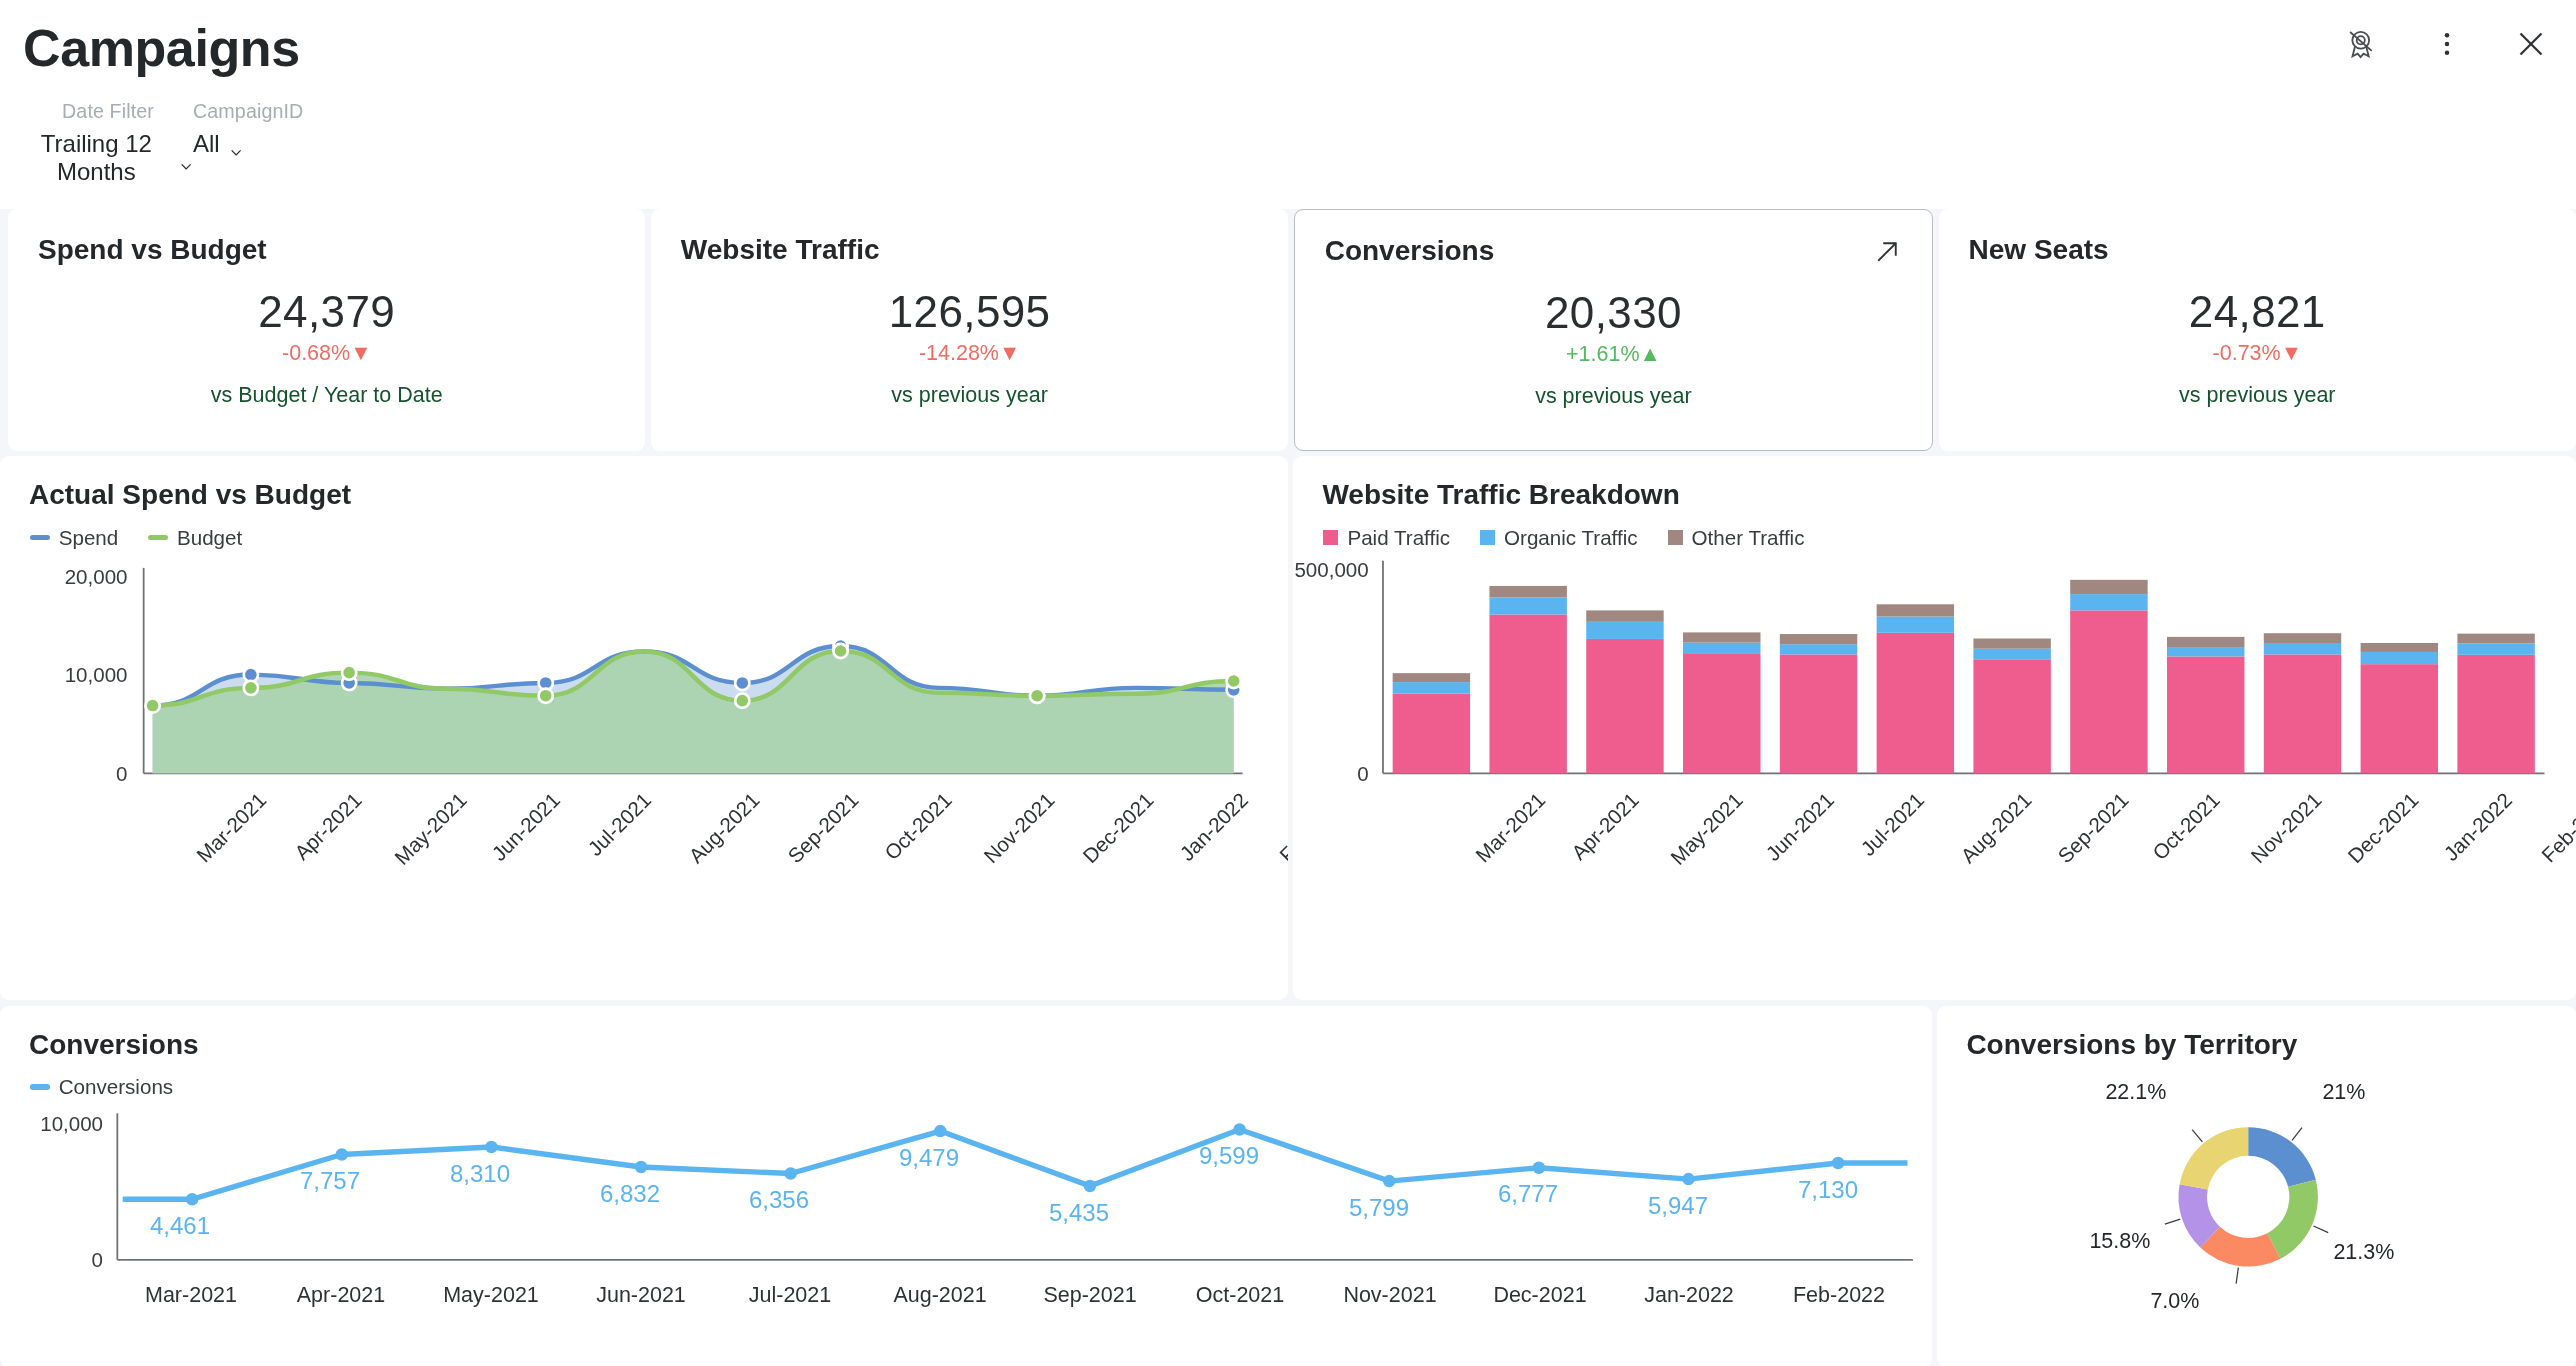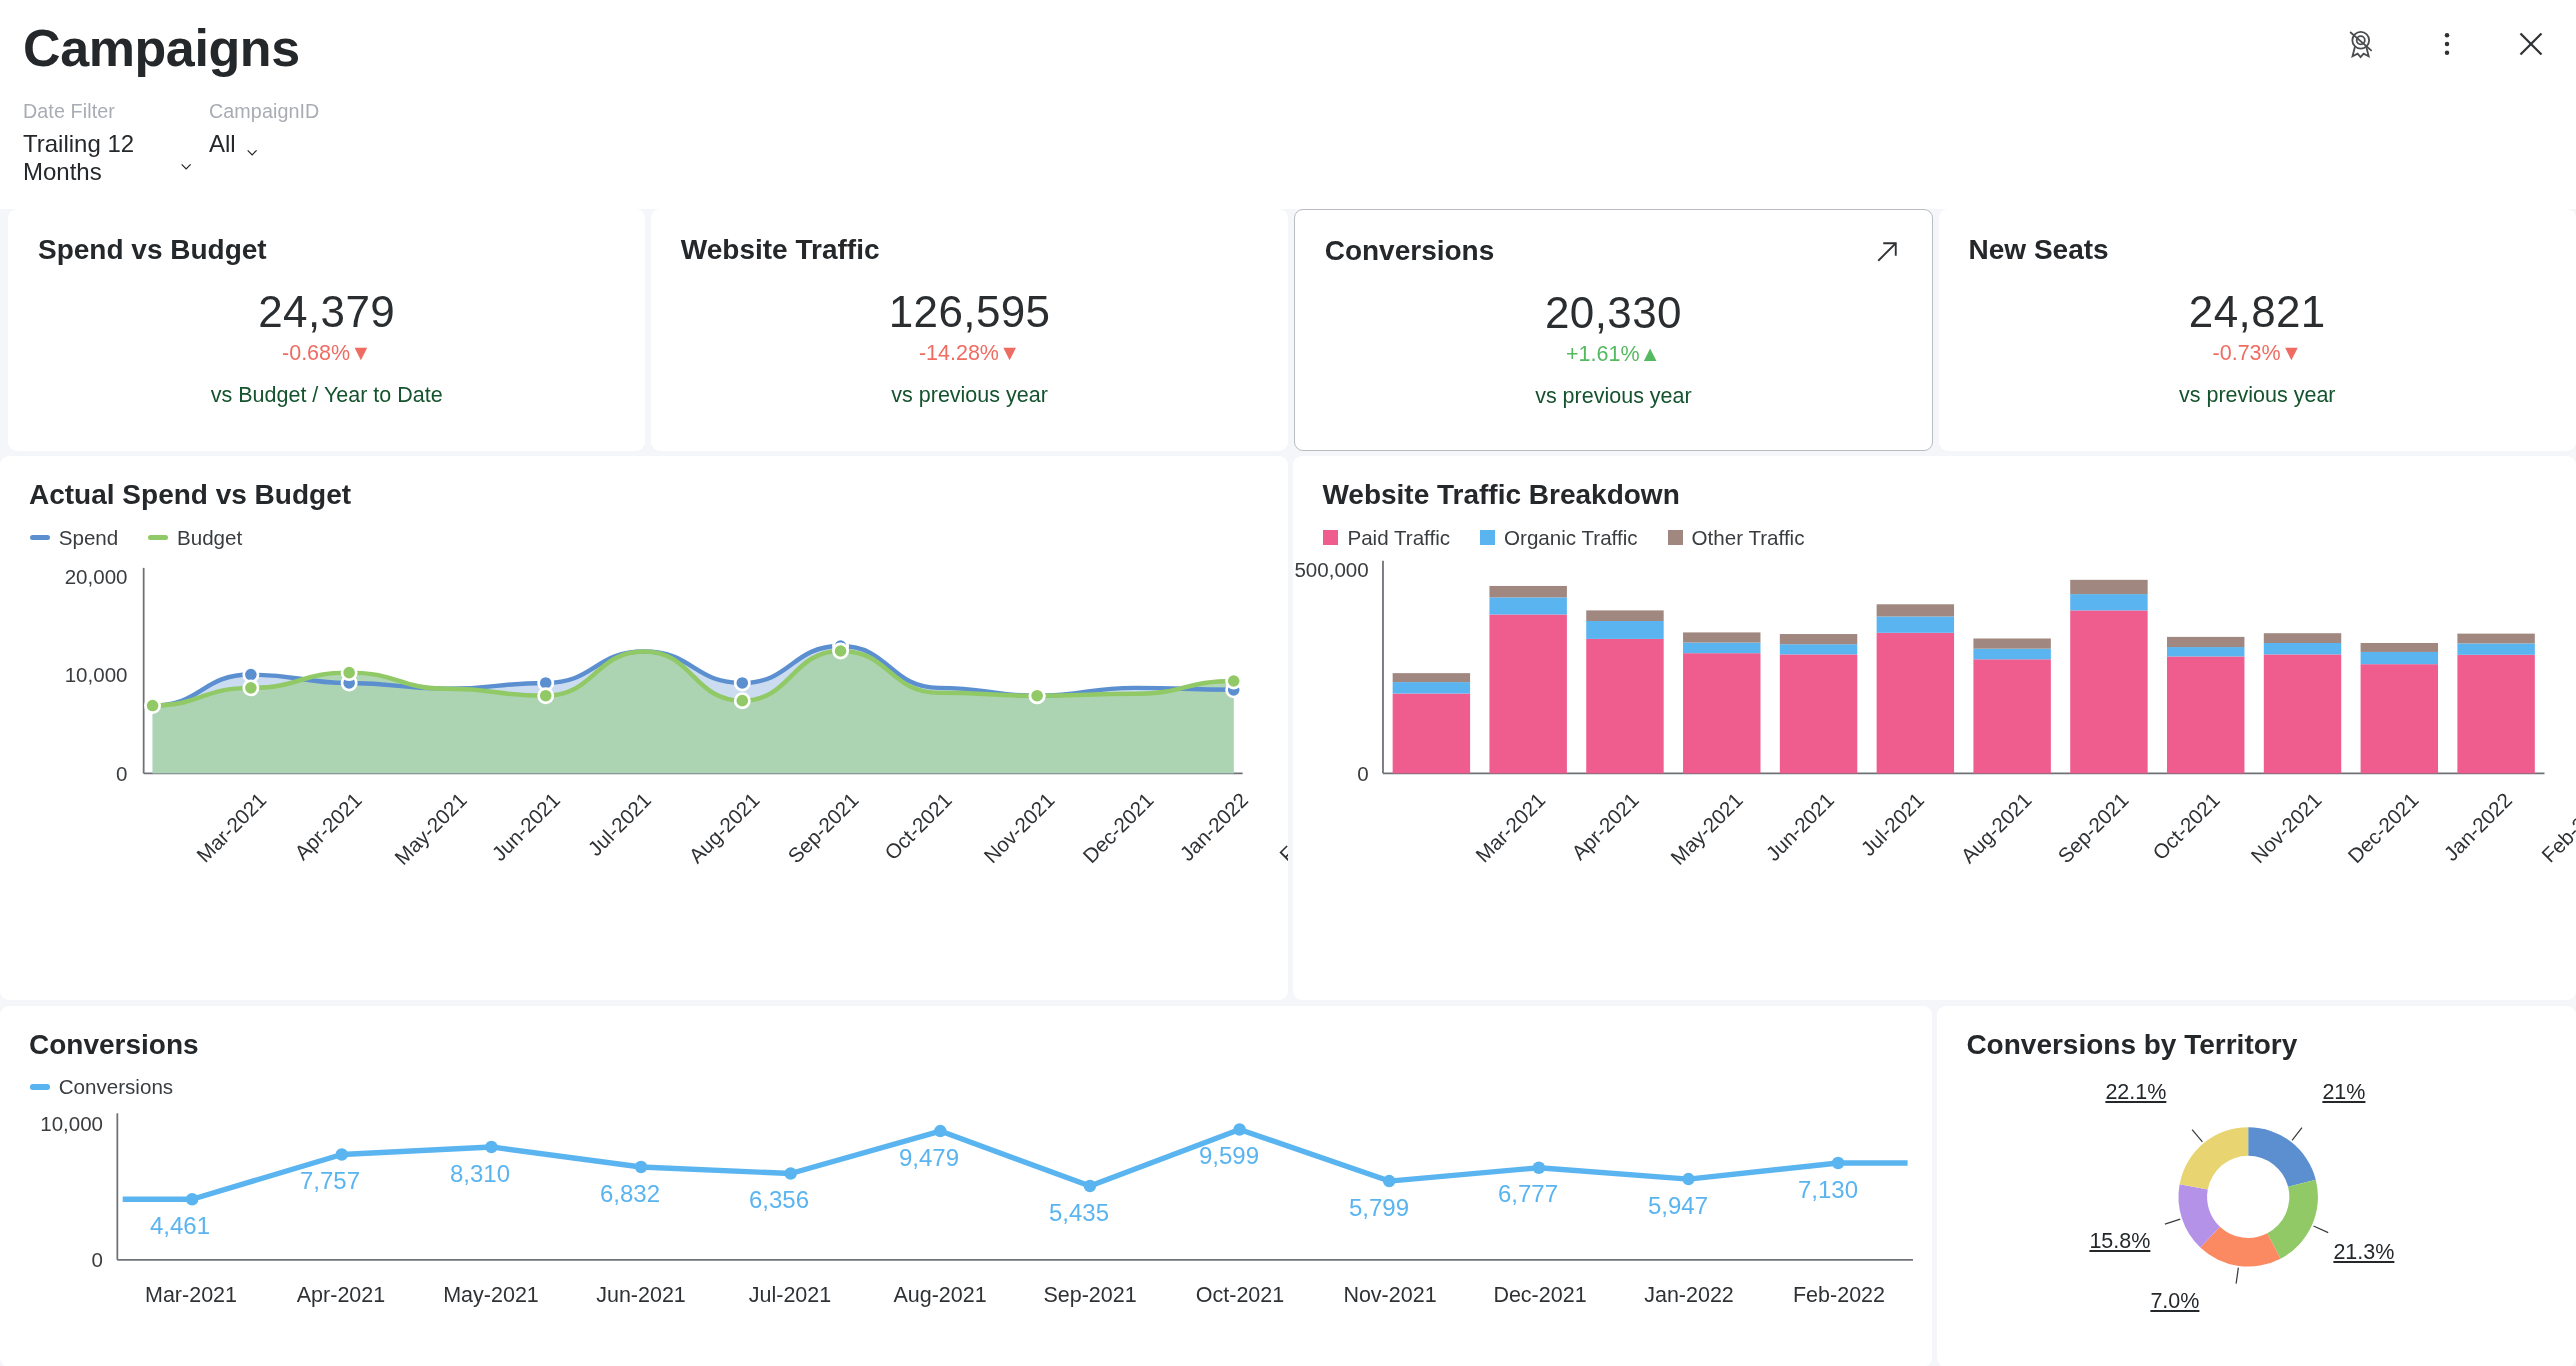--- a/index.html
+++ b/index.html
@@ -14,21 +14,21 @@
   
   .header { height: 93px; position: relative; flex: 0 0 auto; background: #fff; }
   .page-title {
     position: absolute; left: 23px; top: 18px;
     font-size: 52px; font-weight: bold; color: #25282b; letter-spacing: -0.4px;
   }
   .header-icons { position: absolute; right: 25px; top: 23px; display: flex; align-items: center; gap: 43px; }
   .hicon { width: 41px; height: 41px; display: flex; align-items: center; justify-content: center; cursor: pointer; }
 
   
-  .filterbar { height: 116px; flex: 0 0 auto; display: flex; gap: 16px; padding: 7.2px 0 0 23px; background:#fff; }
+  .filterbar { height: 116px; flex: 0 0 auto; display: flex; gap: 0; padding: 7.2px 0 0 23px; background:#fff;text-align:center; }
   .filter { margin-right: 0; }
   .filter.f1 { width: 170px; }
   .filter-label { font-size: 19.7px; color: #a8adb3; margin-bottom: 7.2px; letter-spacing: 0.1px; }
   .filter-value { font-size: 24px; color: #25282b; display: flex; align-items: center; gap: 9px; cursor: pointer; }
   .chev { display: inline-block; width: 14.3px; height: 14.3px; }
 
   
   .grid { flex: 1 1 auto; background: #f4f6f9; padding: 0 0 0 0; display: flex; flex-direction: column; gap: 5.4px; }
 
   .kpi-row { display: flex; gap: 5.4px; height: 242px; flex: 0 0 auto; padding-left: 8px; }
@@ -54,21 +54,21 @@
 
   .bottom-row { display: flex; gap: 5.4px; flex: 1 1 auto; }
 
   .chart-area { position: relative; width: 100%; }
   .xlab-rot {
     position: absolute; font-size: 20.6px; color: #2f3235;
     transform: rotate(-45deg); transform-origin: right top; white-space: nowrap;
   }
   .xlab-flat { position: absolute; font-size: 21.5px; color: #2f3235; white-space: nowrap; text-align:center; }
   .dlabel { position: absolute; font-size: 24px; color: #5ab4f0; white-space: nowrap; }
-  .pielab { position: absolute; font-size: 21.5px; color: #25282b; white-space: nowrap; text-decoration: underline; }
+  .pielab { position: absolute; font-size: 21.5px; color: #25282b; white-space: nowrap; }
 </style>
 </head>
 <body>
 
 <div class="app">
 
   <div class="header">
     <div class="page-title">Campaigns</div>
     <div class="header-icons">
       <div class="hicon">

